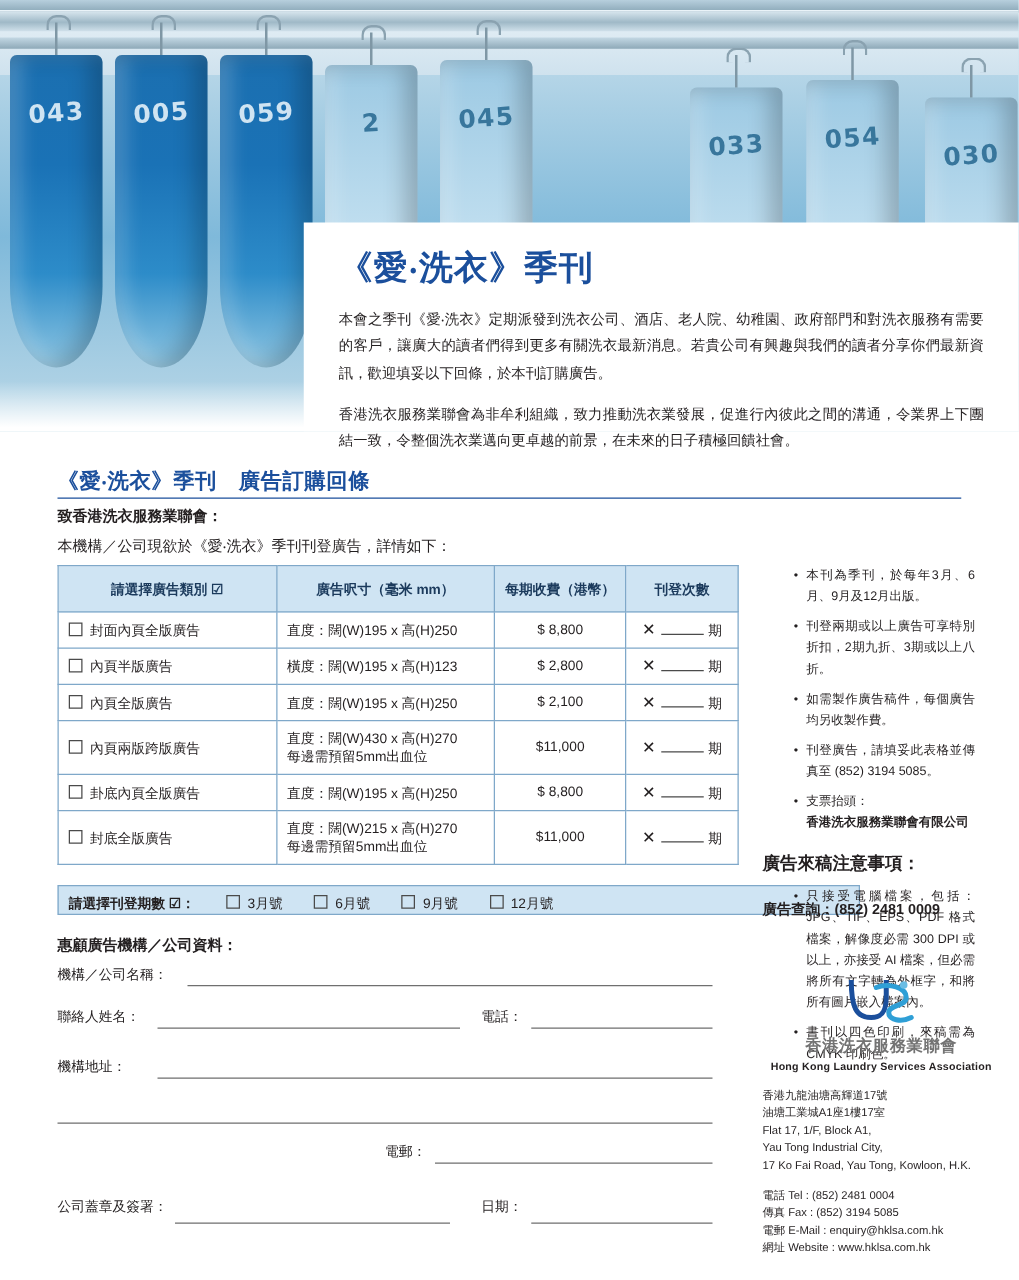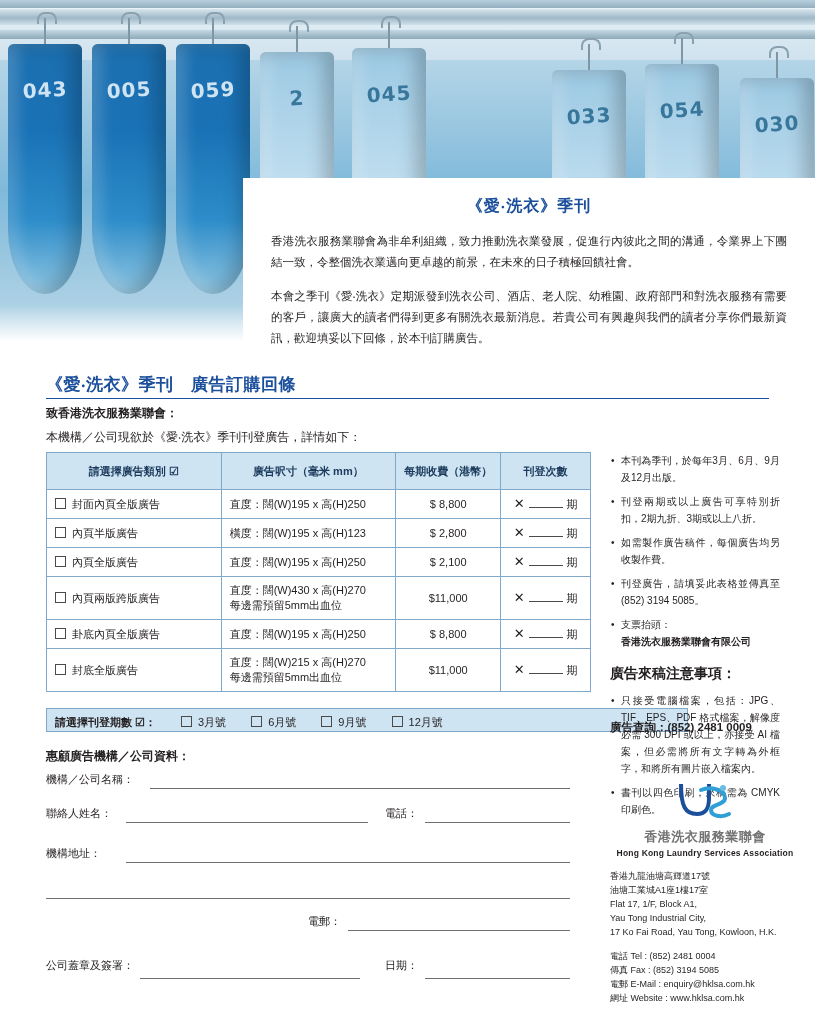--- a/index.html
+++ b/index.html
@@ -94,23 +94,22 @@
   .intro-panel {
     position: absolute;
     left: 243px; top: 178px;
     width: 572px;
     height: 167px;
     background: #ffffff;
     padding: 14px 28px 0 28px;
     box-sizing: border-box;
   }
   .intro-title {
-    text-align: center;
     color: #1b4f9c;
-    font-size: 16px;
+    font-size: 27px;
     font-weight: bold;
     letter-spacing: 1px;
     margin: 2px 0 14px 0;
   }
   .intro-p {
     font-size: 11.5px;
     line-height: 1.85;
     color: #231f20;
     margin: 0 0 12px 0;
     text-align: justify;
@@ -203,20 +202,21 @@
     line-height: 1.7;
   }
   .notes ul {
     margin: 0; padding: 0 0 0 11px;
     list-style: none;
   }
   .notes li {
     position: relative;
     margin-bottom: 7px;
     text-align: justify;
+    margin-left: 24px;
   }
   .notes li:before {
     content: "•";
     position: absolute;
     left: -10px; top: 0;
   }
   .notes .bold { font-weight: bold; }
   .notes-head {
     font-weight: bold;
     font-size: 14px;
@@ -317,22 +317,22 @@
   </div>
   <div class="bag light" style="left:740px; top:78px; height:222px;">
     <div class="hook"></div>
     <div class="num">030</div>
   </div>
   <div class="hero-fade"></div>
 </div>
 
 <div class="intro-panel">
   <div class="intro-title">《愛‧洗衣》季刊</div>
+  <p class="intro-p">本會之季刊《愛‧洗衣》定期派發到洗衣公司、酒店、老人院、幼稚園、政府部門和對洗衣服務有需要的客戶，讓廣大的讀者們得到更多有關洗衣最新消息。若貴公司有興趣與我們的讀者分享你們最新資訊，歡迎填妥以下回條，於本刊訂購廣告。</p>
   <p class="intro-p">香港洗衣服務業聯會為非牟利組織，致力推動洗衣業發展，促進行內彼此之間的溝通，令業界上下團結一致，令整個洗衣業邁向更卓越的前景，在未來的日子積極回饋社會。</p>
-  <p class="intro-p">本會之季刊《愛‧洗衣》定期派發到洗衣公司、酒店、老人院、幼稚園、政府部門和對洗衣服務有需要的客戶，讓廣大的讀者們得到更多有關洗衣最新消息。若貴公司有興趣與我們的讀者分享你們最新資訊，歡迎填妥以下回條，於本刊訂購廣告。</p>
 </div>
 
 <div class="form-title">《愛‧洗衣》季刊　廣告訂購回條</div>
 <div class="rule"></div>
 <div class="lead1">致香港洗衣服務業聯會：</div>
 <div class="lead2">本機構／公司現欲於《愛‧洗衣》季刊刊登廣告，詳情如下：</div>
 
 <table class="ratecard">
   <thead>
     <tr>

